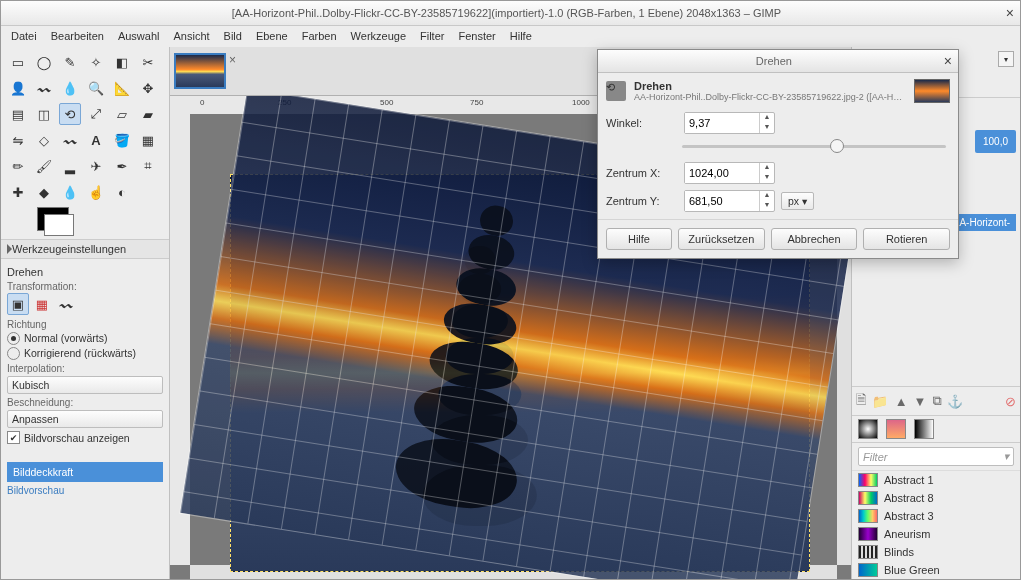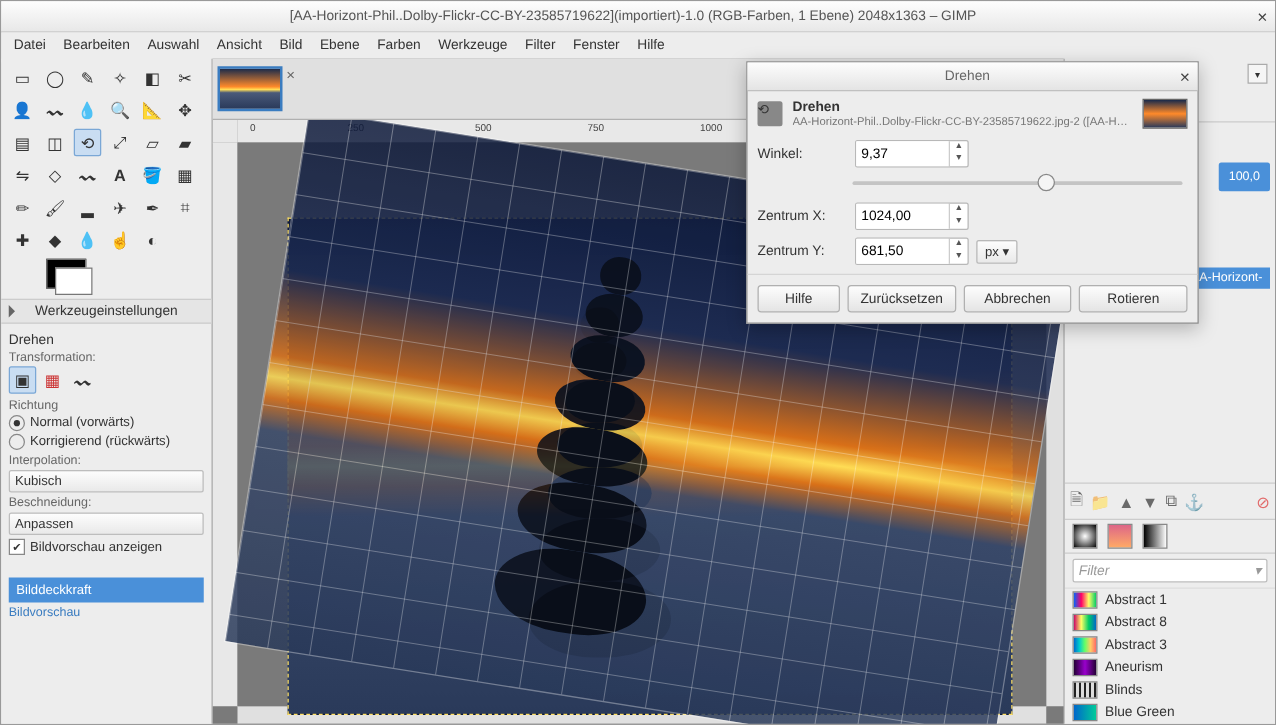--- a/index.html
+++ b/index.html
@@ -10,21 +10,21 @@
 .menubar{height:20px;background:#ededed;border-bottom:1px solid #d0d0d0;padding:2px 4px;display:flex;gap:2px}
 .menubar span{padding:2px 6px;color:#333}
 .body{position:absolute;top:46px;left:0;right:0;bottom:0;display:flex}
 .left-col{width:168px;background:#ededed;border-right:1px solid #c0c0c0;display:flex;flex-direction:column}
 .toolbox{padding:4px 6px}
 .tool-row{display:flex;gap:4px;margin-bottom:4px}
 .tool{width:20px;height:20px;border:1px solid transparent;border-radius:2px;display:flex;align-items:center;justify-content:center;font-size:13px}
 .tool.sel{background:#c9ddf2;border-color:#7aa7d6}
 .swatch{width:30px;height:22px;background:#000;border:1px solid #777;position:relative;margin:4px 0 4px 30px}
 .swatch::after{content:"";position:absolute;left:6px;top:6px;width:28px;height:20px;background:#fff;border:1px solid #777}
-.toolopt-head{background:#e5e5e5;border-top:1px solid #ccc;border-bottom:1px solid #ccc;padding:3px 6px;display:flex;align-items:center;gap:16px}
+.toolopt-head{background:#e5e5e5;border-top:1px solid #ccc;border-bottom:1px solid #ccc;padding:3px 6px;display:flex;align-items:center;gap:0}
 .triangle{width:0;height:0;border-top:5px solid transparent;border-bottom:5px solid transparent;border-left:5px solid #666}
 .toolopt{padding:4px 6px;overflow:hidden}
 .section-label{color:#333;margin:3px 0 2px}
 .sub{color:#666;font-size:10px;margin:3px 0 1px}
 .radio-row{display:flex;gap:4px;margin:2px 0;font-size:10.5px}
 .radio{width:11px;height:11px;border:1px solid #888;border-radius:50%;display:inline-flex;align-items:center;justify-content:center}
 .radio.on::after{content:"";width:5px;height:5px;background:#333;border-radius:50%}
 .combo{border:1px solid #bdbdbd;background:linear-gradient(to bottom,#fdfdfd,#e9e9e9);padding:2px 4px;border-radius:2px;margin:2px 0;font-size:10.5px}
 .check-row{display:flex;align-items:center;gap:4px;margin:3px 0;font-size:10.5px}
 .chk{width:11px;height:11px;border:1px solid #888;background:#fff;display:inline-flex;align-items:center;justify-content:center;font-size:9px}
@@ -205,21 +205,21 @@
             <span class="x">×</span>
           </div>
       </div>
       <div class="canvas-area">
         <div class="corner"></div>
         <div class="ruler-h">
           <span style="left:10px">0</span>
           <span style="left:88px">250</span>
           <span style="left:190px">500</span>
           <span style="left:280px">750</span>
-          <span style="left:370px">1000</span>
+          <span style="left:382px">1000</span>
           <span style="left:460px">1250</span>
         </div>
         <div class="ruler-v"></div>
         <div class="scroll-v"></div>
         <div class="scroll-h"></div>
         <div class="viewport">
           <div class="img-orig">
             <div class="stones">
               <div class="stone" style="top:0;width:30%;height:10%"></div>
               <div class="stone" style="top:10%;width:42%;height:11%"></div>

